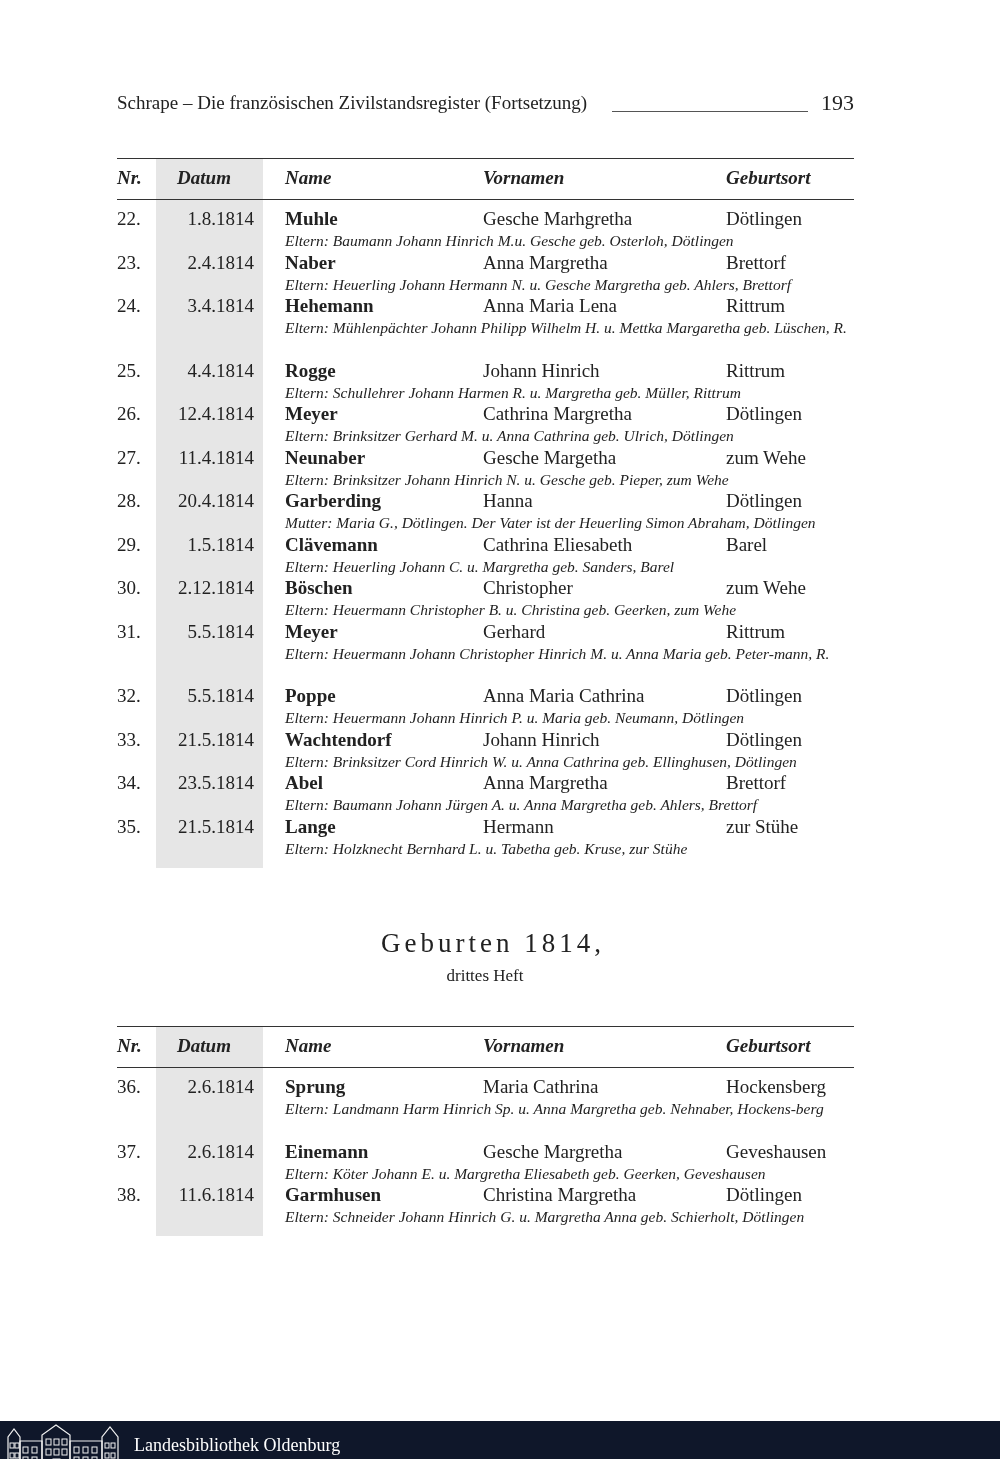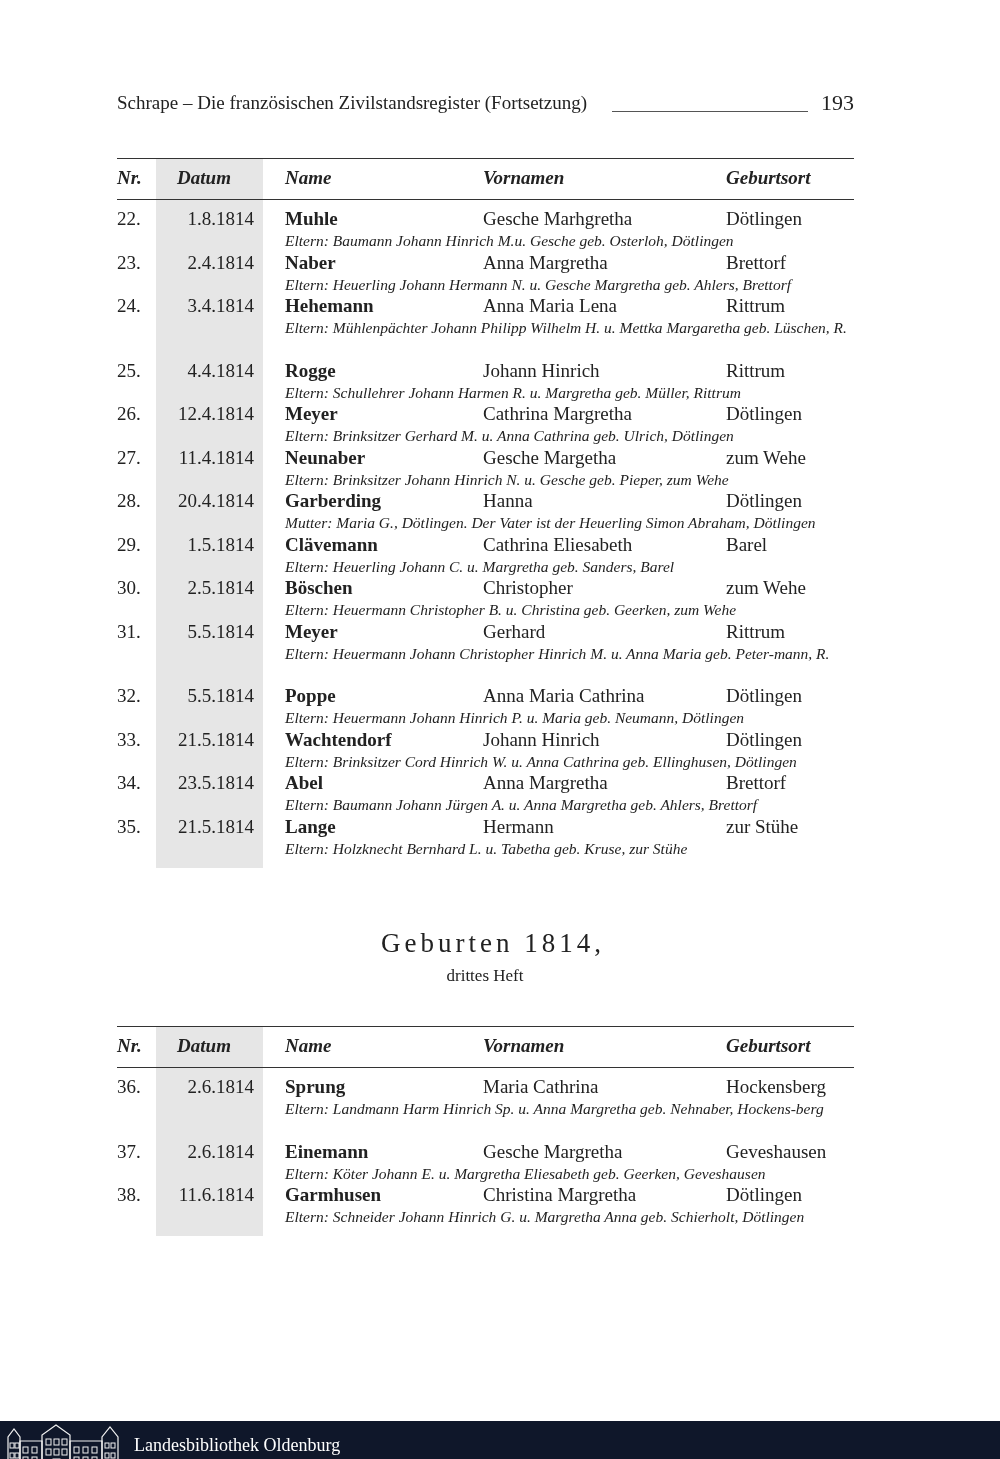--- a/index.html
+++ b/index.html
@@ -118,21 +118,21 @@
     <div class="row" style="top: 375.5px;">
       <span class="nr">29.</span>
       <span class="datum">1.5.1814</span>
       <span class="name">Clävemann</span>
       <span class="vorn">Cathrina Eliesabeth</span>
       <span class="ort">Barel</span>
       <span class="eltern">Eltern: Heuerling Johann C. u. Margretha geb. Sanders, Barel</span>
     </div>
     <div class="row" style="top: 419px;">
       <span class="nr">30.</span>
-      <span class="datum">2.5.1814</span>
+      <span class="datum">2.12.1814</span>
       <span class="name">Böschen</span>
       <span class="vorn">Christopher</span>
       <span class="ort">zum Wehe</span>
       <span class="eltern">Eltern: Heuermann Christopher B. u. Christina geb. Geerken, zum Wehe</span>
     </div>
     <div class="row" style="top: 462.5px;">
       <span class="nr">31.</span>
       <span class="datum">5.5.1814</span>
       <span class="name">Meyer</span>
       <span class="vorn">Gerhard</span>

